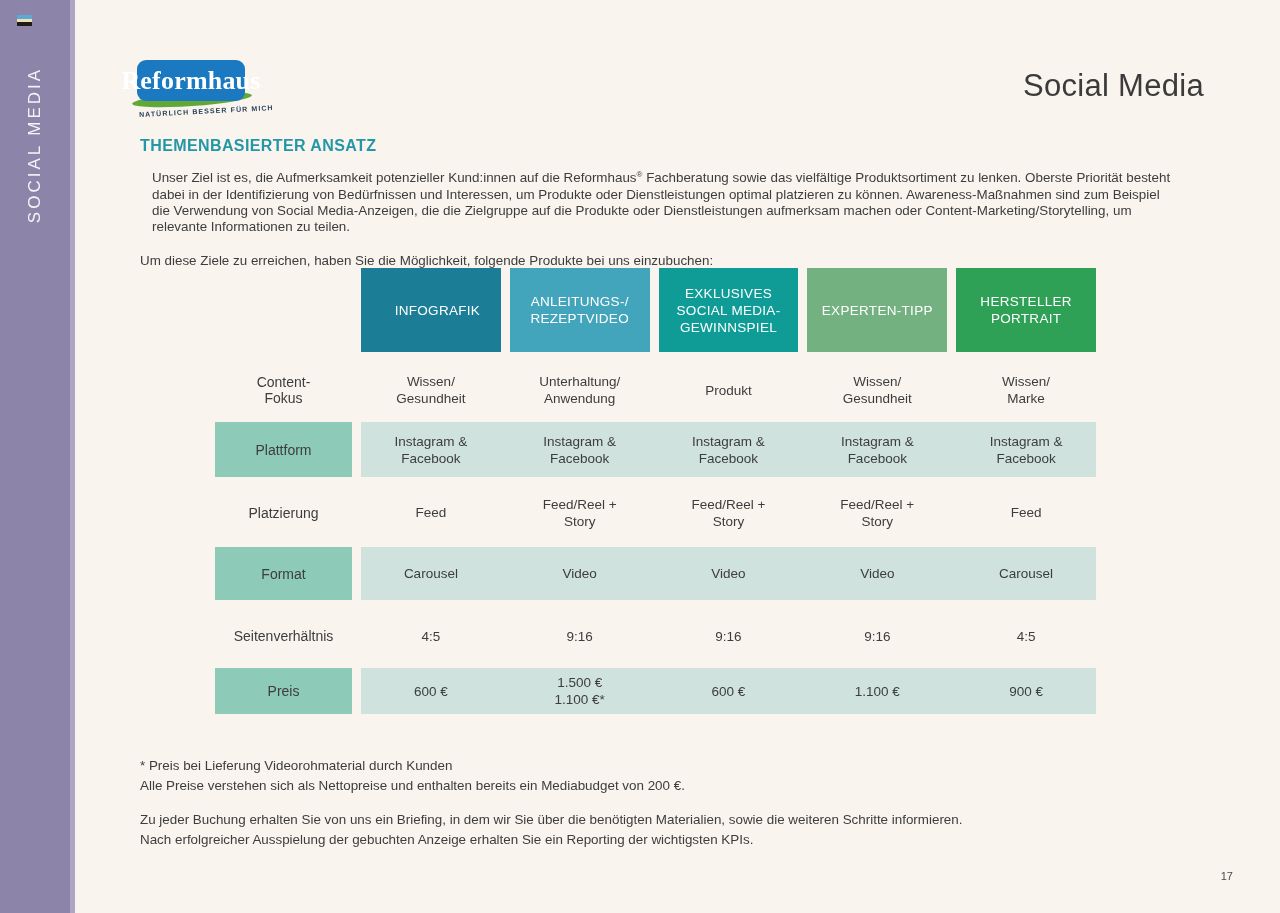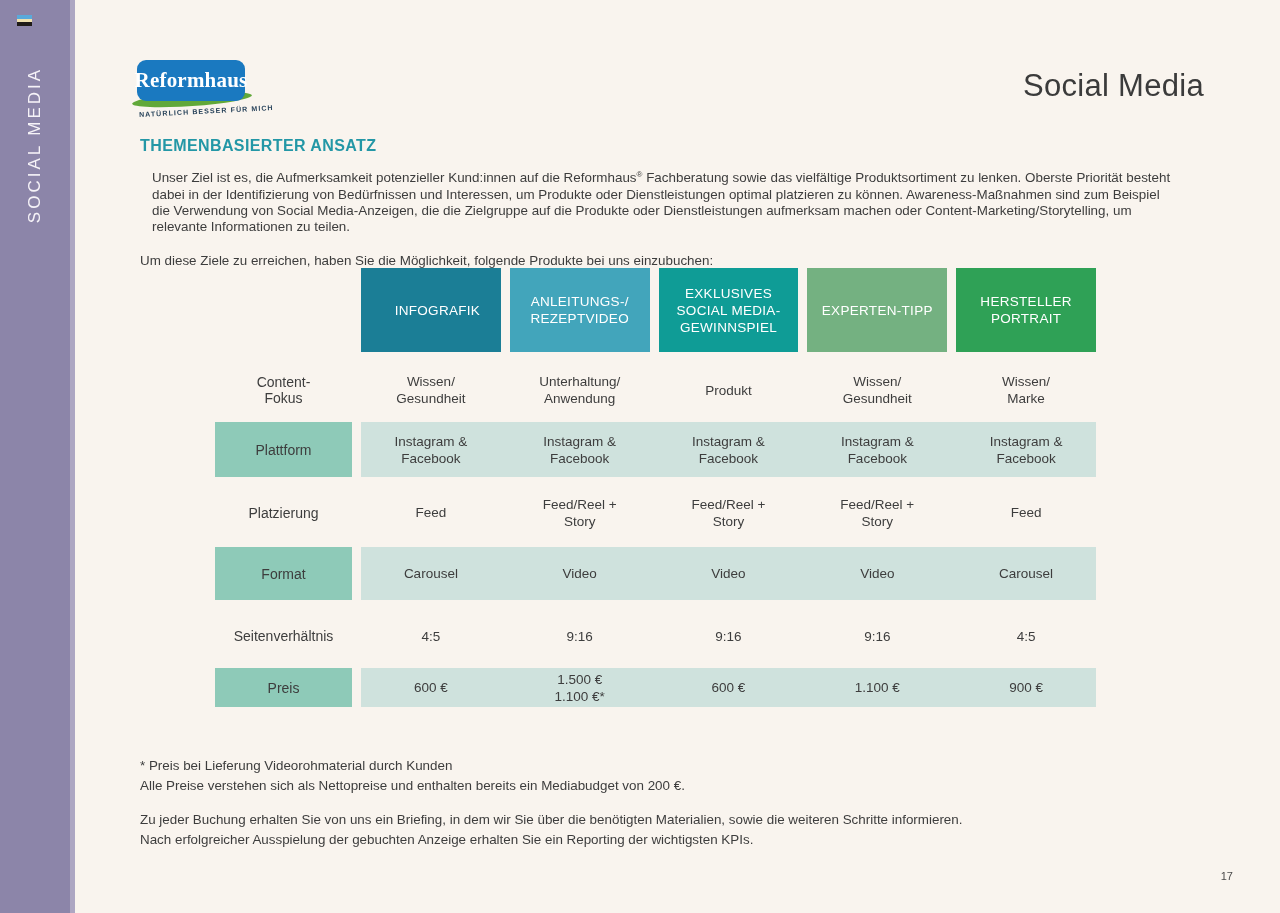--- a/index.html
+++ b/index.html
@@ -30,21 +30,21 @@
   }
   
   .logo{position:absolute;left:136px;top:60px;width:120px;height:62px;}
   .logo-box{
     position:absolute;left:1px;top:0;width:108px;height:41px;
     background:#1a79c0;border-radius:9px;
     display:flex;align-items:center;justify-content:center;z-index:2;
   }
   .logo-brand{
     color:#ffffff;font-family:"Liberation Serif", serif;
-    font-size:21px;font-weight:600;letter-spacing:0.2px;
+    font-size:26px;font-weight:600;letter-spacing:0.2px;
   }
   .logo-swoosh{
     position:absolute;left:-4px;top:33px;width:120px;height:13px;
     background:#61a839;border-radius:50%;transform:rotate(-4deg);z-index:1;
   }
   .logo-tagline{
     position:absolute;left:3px;top:48px;width:116px;
     font-size:7px;font-weight:bold;letter-spacing:1.1px;
     color:#27425a;transform:rotate(-3deg);white-space:nowrap;z-index:3;
   }
@@ -196,21 +196,21 @@
       <div class="trow" style="height: 52px; margin-bottom: 6px;">
         <div class="row-label">Seitenverhältnis</div>
         <div class="row-content">
           <div class="cell">4:5</div>
           <div class="cell">9:16</div>
           <div class="cell">9:16</div>
           <div class="cell">9:16</div>
           <div class="cell">4:5</div>
         </div>
       </div>
-      <div class="trow" style="height: 39px; margin-bottom: 0px;">
+      <div class="trow" style="height: 46px; margin-bottom: 0px;">
         <div class="row-label lab-band">Preis</div>
         <div class="row-content band">
           <div class="cell">600 €</div>
           <div class="cell">1.500 €
 1.100 €*</div>
           <div class="cell">600 €</div>
           <div class="cell">1.100 €</div>
           <div class="cell">900 €</div>
         </div>
       </div>

